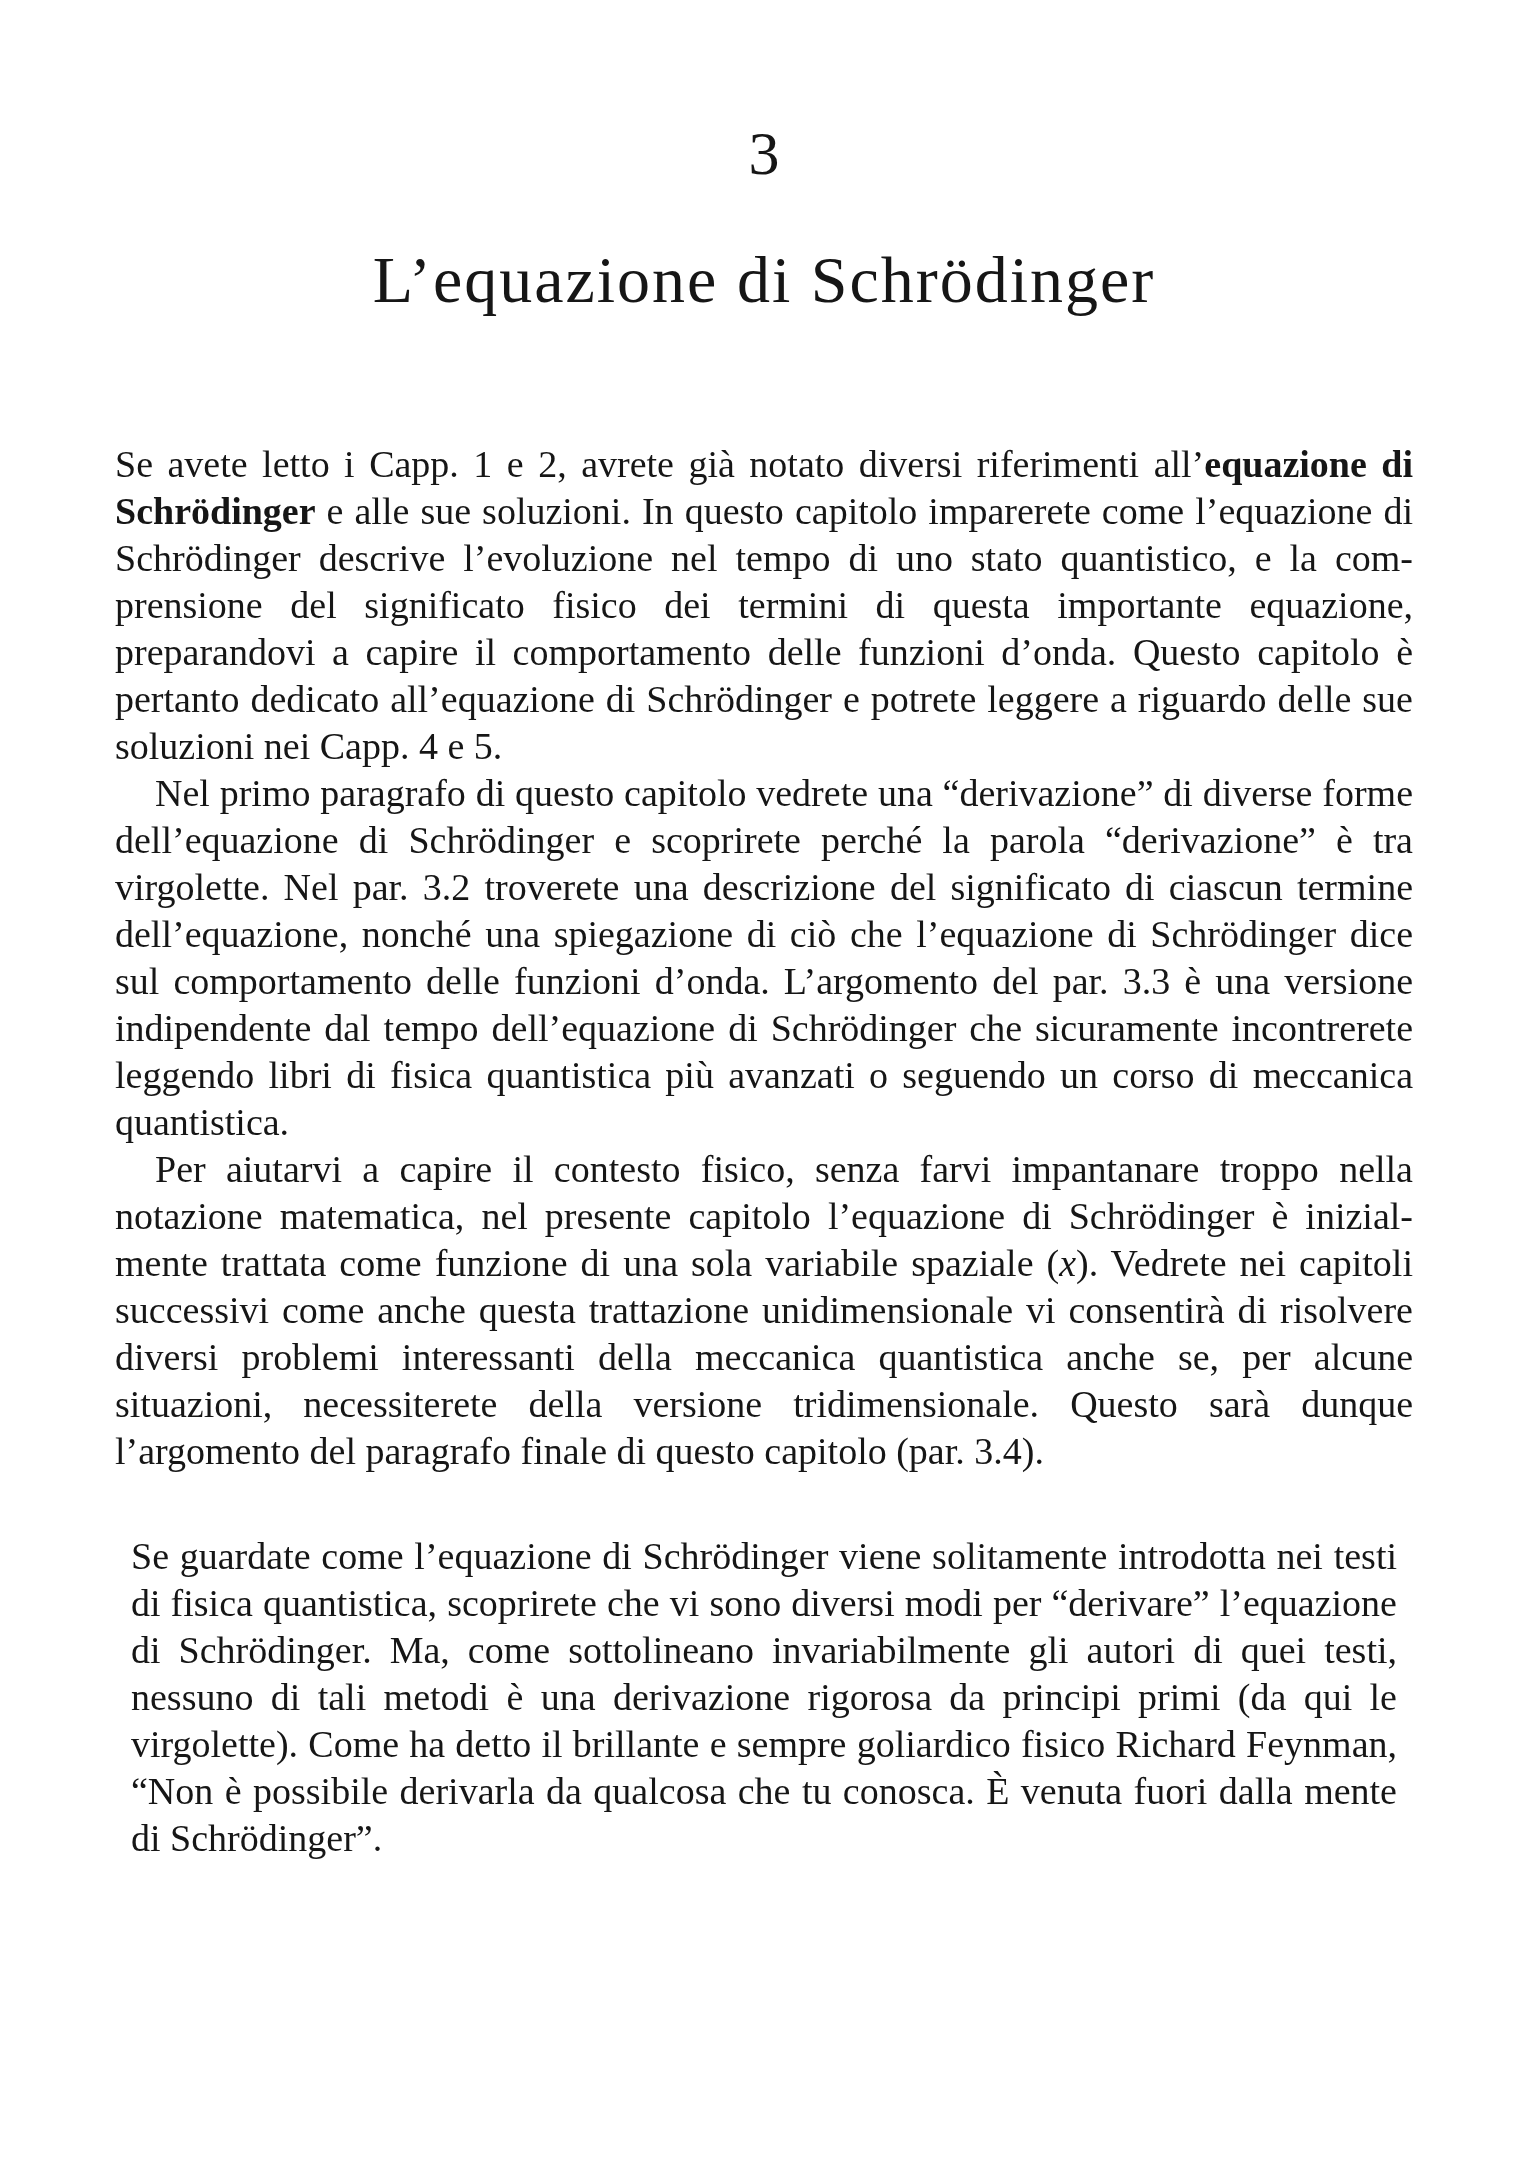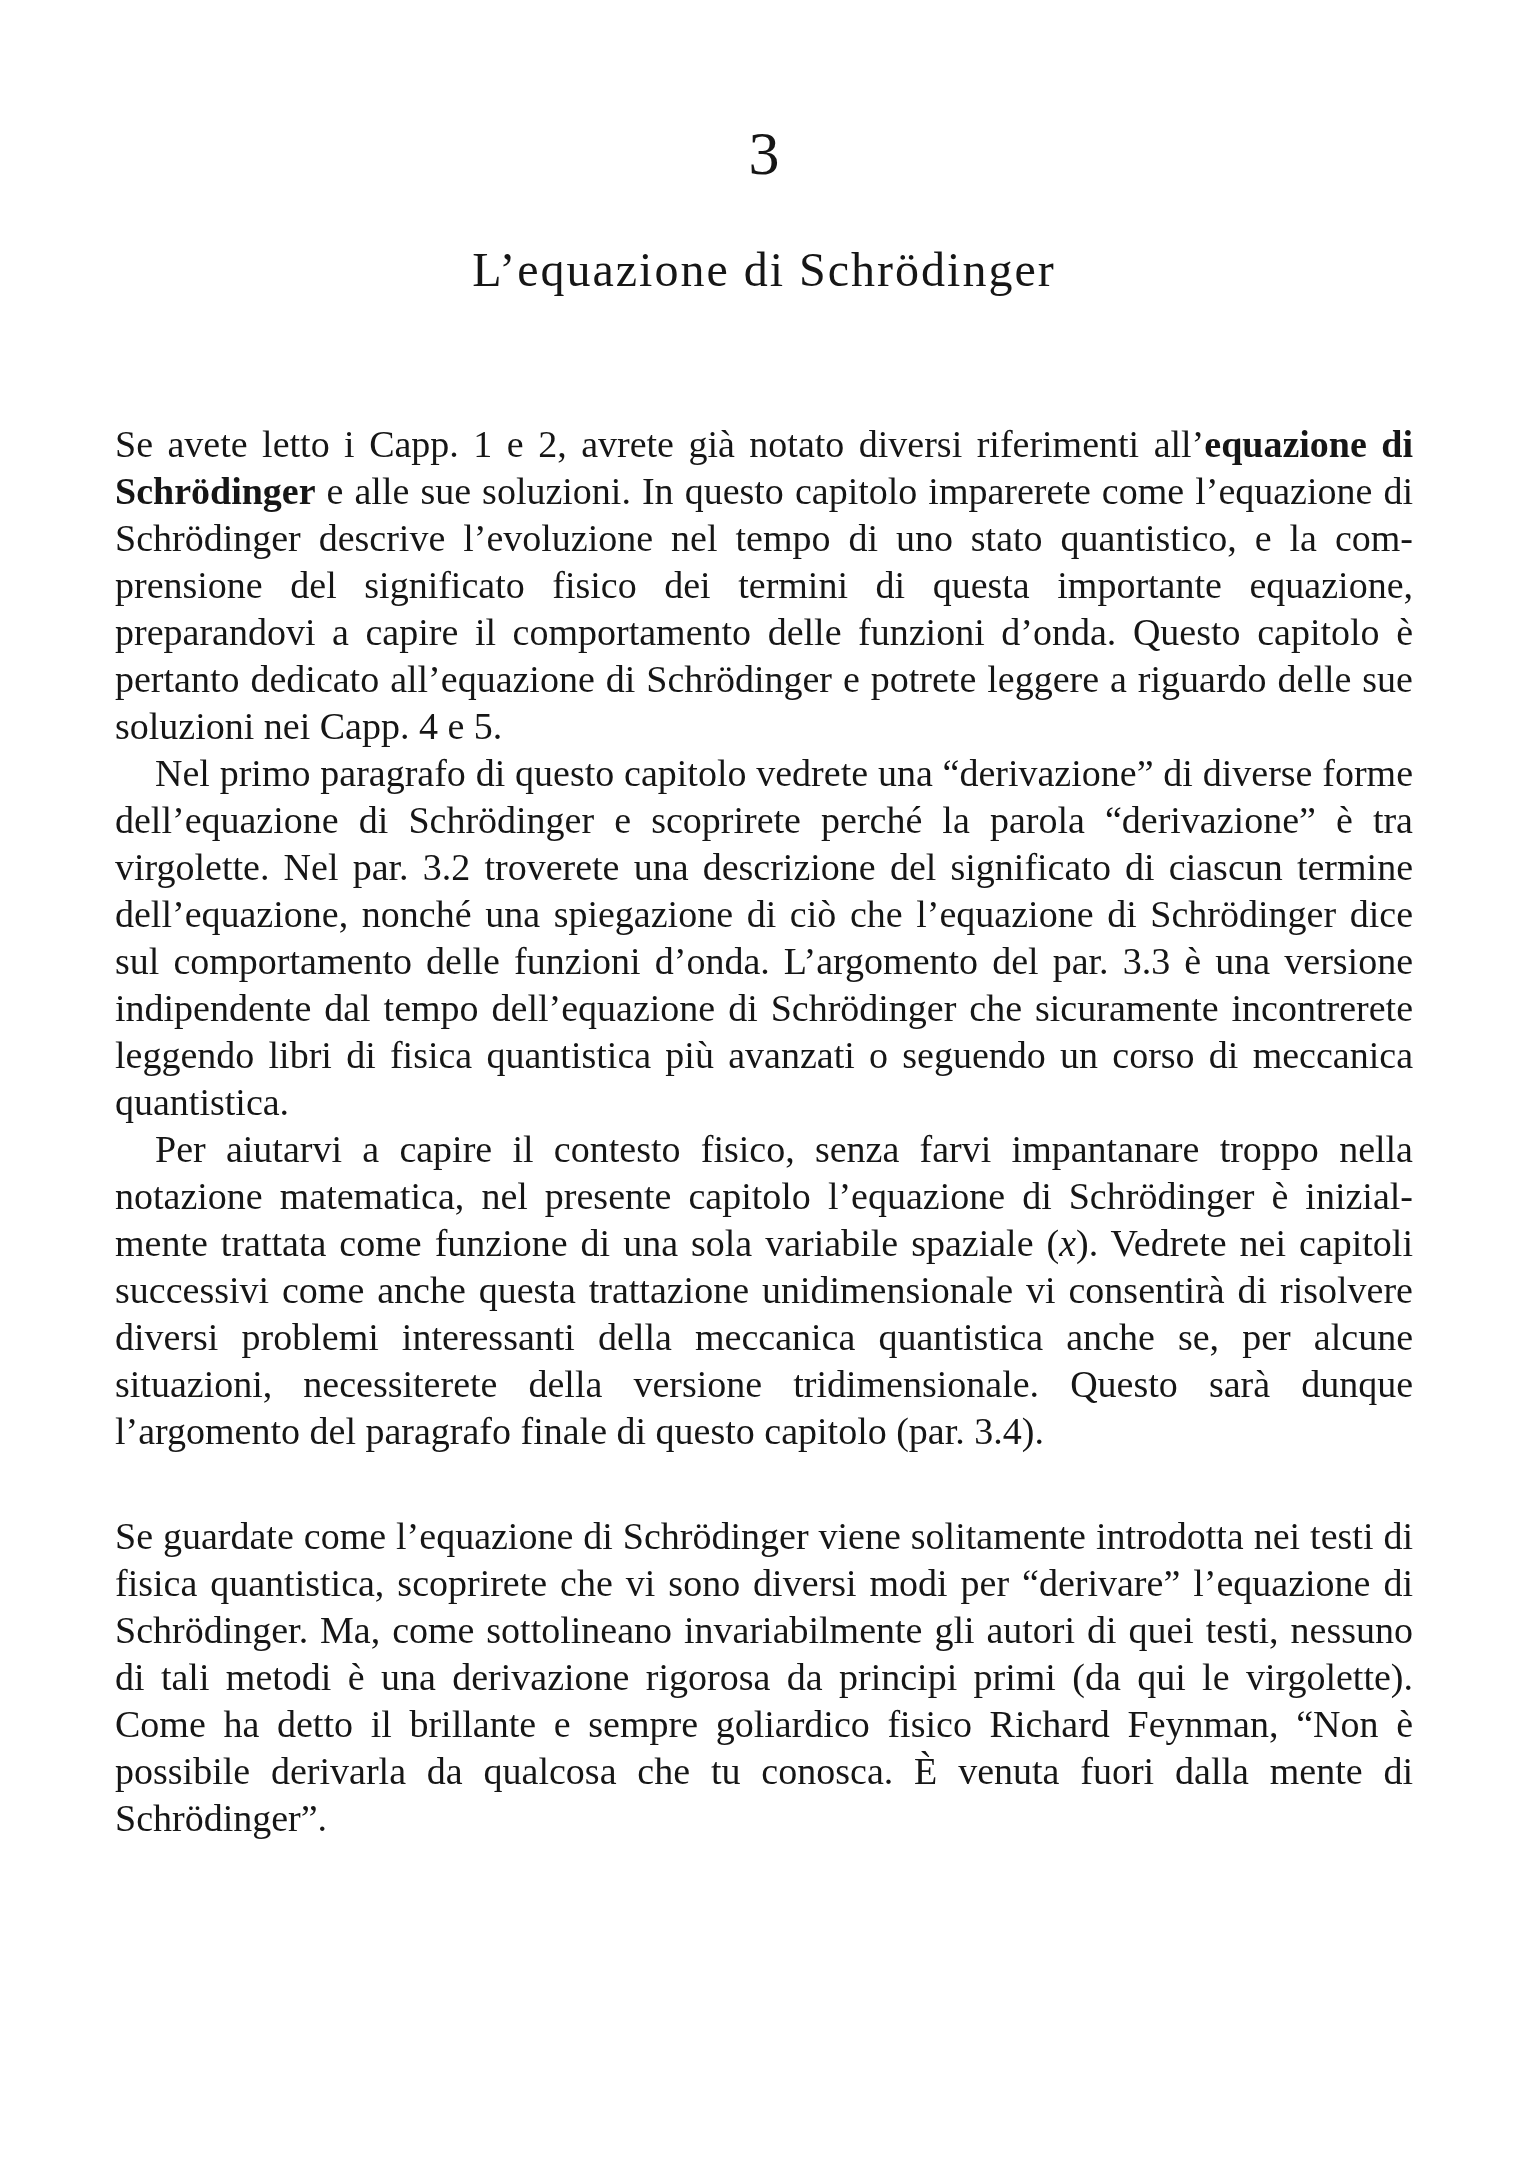--- a/index.html
+++ b/index.html
@@ -23,21 +23,21 @@
   }
   .chapter-number {
     padding-top: 122px;
     font-size: 62px;
     line-height: 1;
     text-align: center;
     font-weight: normal;
   }
   .chapter-title {
     margin-top: 60px;
-    font-size: 48px;
+    font-size: 66px;
     line-height: 1.1;
     letter-spacing: 2px;
     text-align: center;
     font-weight: normal;
   }
   .body-text {
     margin-top: 124px;
     font-size: 38px;
     line-height: 47px;
     text-align: justify;
@@ -60,21 +60,21 @@
   }
   .section-body {
     margin-top: 58px;
     font-size: 38px;
     line-height: 47px;
     text-align: justify;
     hyphens: manual;
     -webkit-hyphens: manual;
   }
   .section-body p {
-    margin: 0;
+    margin: 16px;
     padding: 0;
   }
   .run-b { font-weight: bold; }
   .run-i { font-style: italic; }
 </style>
 </head>
 <body>
 
 <div class="page">
   <div class="content">

